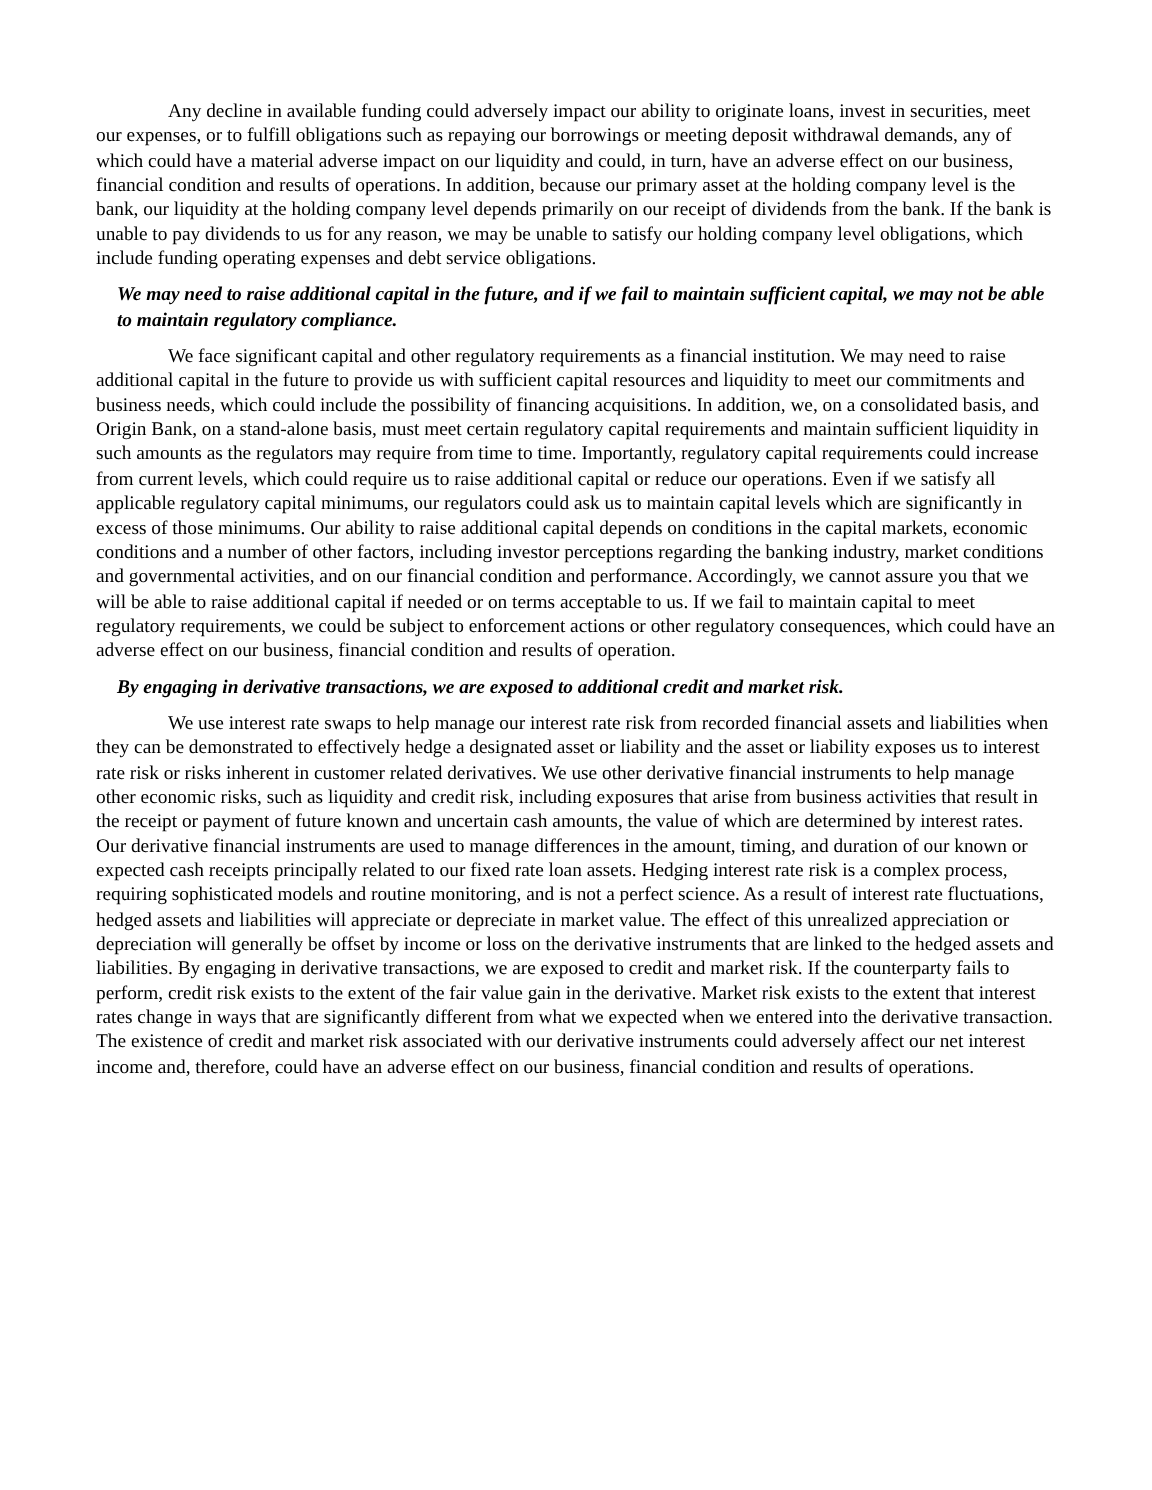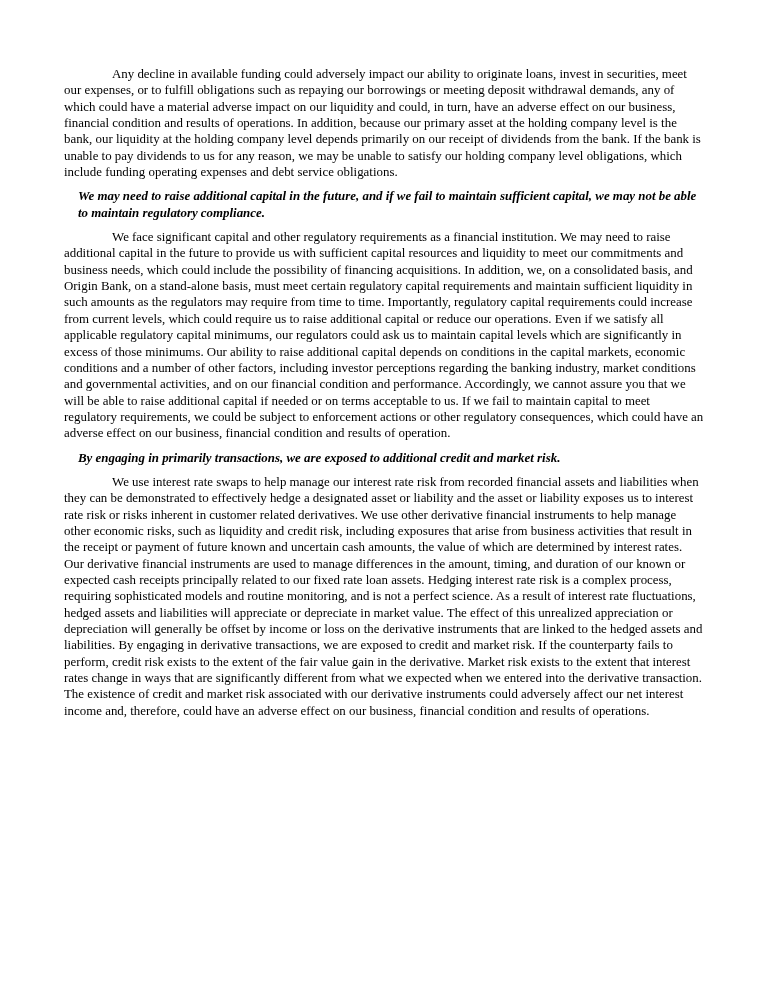--- a/index.html
+++ b/index.html
@@ -47,19 +47,19 @@
   }
 </style>
 </head>
 <body>
 
 <div class="page">
   <div class="content">
     <p class="para">Any decline in available funding could adversely impact our ability to originate loans, invest in securities, meet our expenses, or to fulfill obligations such as repaying our borrowings or meeting deposit withdrawal demands, any of which could have a material adverse impact on our liquidity and could, in turn, have an adverse effect on our business, financial condition and results of operations. In addition, because our primary asset at the holding company level is the bank, our liquidity at the holding company level depends primarily on our receipt of dividends from the bank. If the bank is unable to pay dividends to us for any reason, we may be unable to satisfy our holding company level obligations, which include funding operating expenses and debt service obligations.</p>
     <p class="risk-heading">We may need to raise additional capital in the future, and if we fail to maintain sufficient capital, we may not be able to maintain regulatory compliance.</p>
     <p class="para">We face significant capital and other regulatory requirements as a financial institution. We may need to raise additional capital in the future to provide us with sufficient capital resources and liquidity to meet our commitments and business needs, which could include the possibility of financing acquisitions. In addition, we, on a consolidated basis, and Origin Bank, on a stand-alone basis, must meet certain regulatory capital requirements and maintain sufficient liquidity in such amounts as the regulators may require from time to time. Importantly, regulatory capital requirements could increase from current levels, which could require us to raise additional capital or reduce our operations. Even if we satisfy all applicable regulatory capital minimums, our regulators could ask us to maintain capital levels which are significantly in excess of those minimums. Our ability to raise additional capital depends on conditions in the capital markets, economic conditions and a number of other factors, including investor perceptions regarding the banking industry, market conditions and governmental activities, and on our financial condition and performance. Accordingly, we cannot assure you that we will be able to raise additional capital if needed or on terms acceptable to us. If we fail to maintain capital to meet regulatory requirements, we could be subject to enforcement actions or other regulatory consequences, which could have an adverse effect on our business, financial condition and results of operation.</p>
-    <p class="risk-heading">By engaging in primarily transactions, we are exposed to additional credit and market risk.</p>
+    <p class="risk-heading">By engaging in derivative transactions, we are exposed to additional credit and market risk.</p>
     <p class="para">We use interest rate swaps to help manage our interest rate risk from recorded financial assets and liabilities when they can be demonstrated to effectively hedge a designated asset or liability and the asset or liability exposes us to interest rate risk or risks inherent in customer related derivatives. We use other derivative financial instruments to help manage other economic risks, such as liquidity and credit risk, including exposures that arise from business activities that result in the receipt or payment of future known and uncertain cash amounts, the value of which are determined by interest rates. Our derivative financial instruments are used to manage differences in the amount, timing, and duration of our known or expected cash receipts principally related to our fixed rate loan assets. Hedging interest rate risk is a complex process, requiring sophisticated models and routine monitoring, and is not a perfect science. As a result of interest rate fluctuations, hedged assets and liabilities will appreciate or depreciate in market value. The effect of this unrealized appreciation or depreciation will generally be offset by income or loss on the derivative instruments that are linked to the hedged assets and liabilities. By engaging in derivative transactions, we are exposed to credit and market risk. If the counterparty fails to perform, credit risk exists to the extent of the fair value gain in the derivative. Market risk exists to the extent that interest rates change in ways that are significantly different from what we expected when we entered into the derivative transaction. The existence of credit and market risk associated with our derivative instruments could adversely affect our net interest income and, therefore, could have an adverse effect on our business, financial condition and results of operations.</p>
   </div>
   <div class="footer">
     <span>42</span>
   </div>
 </div>
 
 </body></html>

